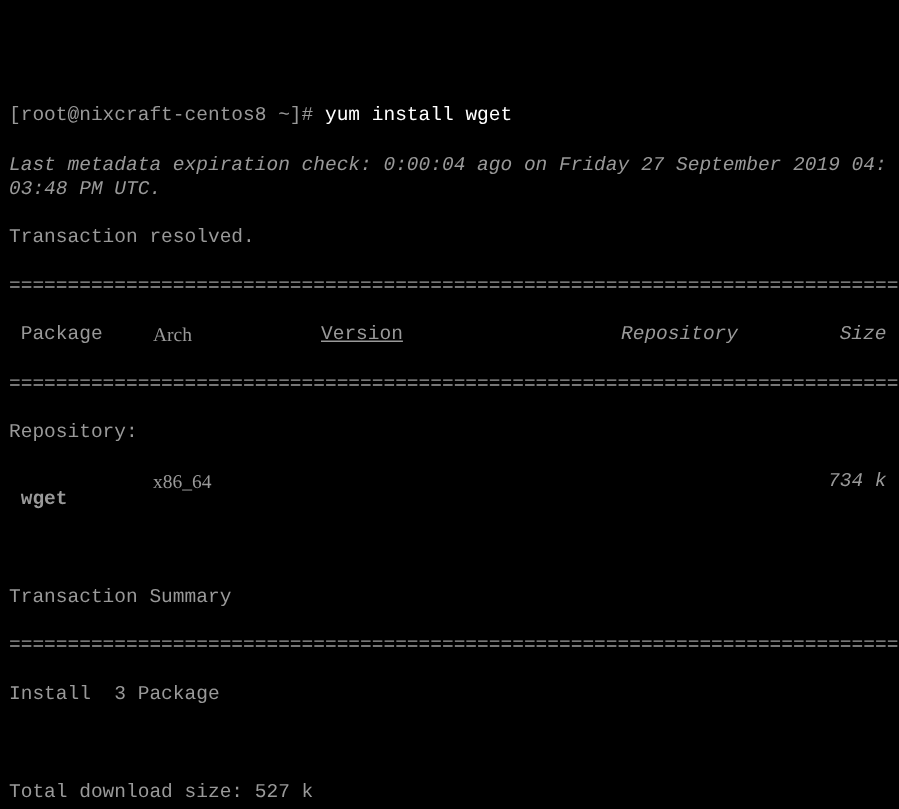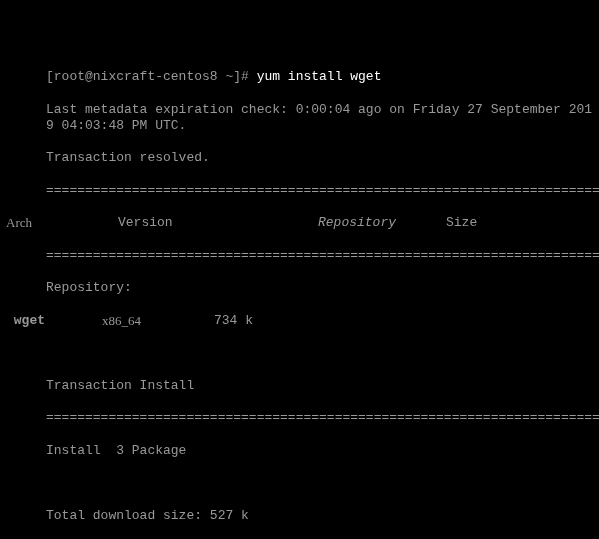--- a/index.html
+++ b/index.html
@@ -9,53 +9,54 @@
     color: #fff;
     font-family: "Courier New", Courier, monospace;
     font-size: 13px;
     line-height: 1.25;
     width: 599px;
     box-sizing: border-box;
     white-space: pre;
     overflow: hidden;
   }
   .gray { color: #999; }
-  .bold { font-weight: bold; }
-  .line { white-space: pre; margin-left: 40px; }
+  .bold { font-weight: bold; margin-top: 12px; }
+  .line { white-space: pre; }
   .row { display: flex; }
   .c1 { width: 96px; }
   .c2 { width: 112px; font-family: Liberation Serif, serif; }
-  .c3 { width: 200px; }
+  .c3 { width: 200px; text-decoration: underline; }
   .c4 { width: 128px; font-style: italic; }
-  .c5 { flex: 1; text-align: left; padding-right: 2px;}
+  .c5 { flex: 1; text-align: right; padding-right: 2px; font-style: italic;}
 </style>
 </head>
 <body>
 
 
 
 <div class="line"><span class="gray">[root@nixcraft-centos8 ~]# </span><span>yum install wget</span></div>
-<div class="line gray" style="white-space:pre-wrap;word-break:break-all;">Last metadata expiration check: 0:00:04 ago on Friday 27 September 2019 04:03:48 PM UTC.</div>
+<div class="line gray" style="white-space:pre-wrap;word-break:break-all;font-style:italic;">Last metadata expiration check: 0:00:04 ago on Friday 27 September 2019 04:03:48 PM UTC.</div>
 <div class="line gray">Transaction resolved.</div>
 <div class="line gray">============================================================================================</div>
 <div class="row gray">
+  <div class="c1"> Package</div>
   <div class="c2">Arch</div>
   <div class="c3">Version</div>
   <div class="c4">Repository</div>
   <div class="c5">Size</div>
 </div>
 <div class="line gray">============================================================================================</div>
 <div class="line gray">Repository:</div>
 <div class="row">
   <div class="c1 gray bold"> wget</div>
   <div class="c2 gray">x86_64</div>
   <div class="c5 gray">734 k</div>
 </div>
 <div class="line">&nbsp;</div>
-<div class="line gray">Transaction Install</div>
+<div class="line gray">Transaction Summary</div>
 <div class="line gray">============================================================================================</div>
 <div class="line gray">Install  3 Package</div>
 <div class="line">&nbsp;</div>
 <div class="line gray">Total download size: 527 k</div>
 
 
 
 
 
 

